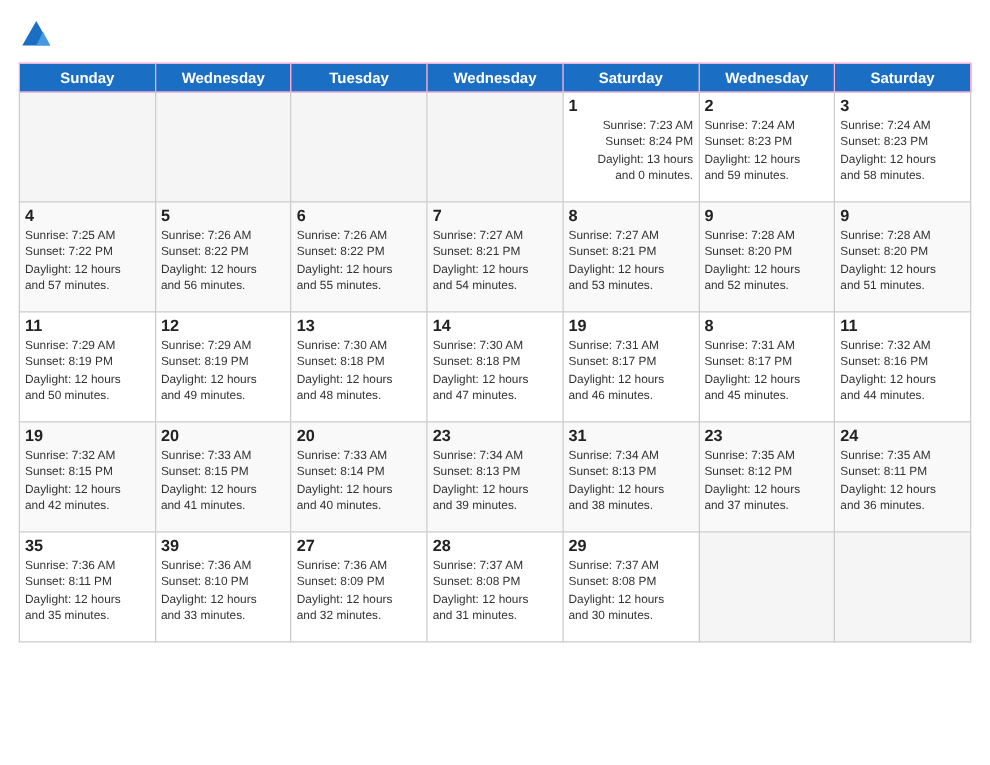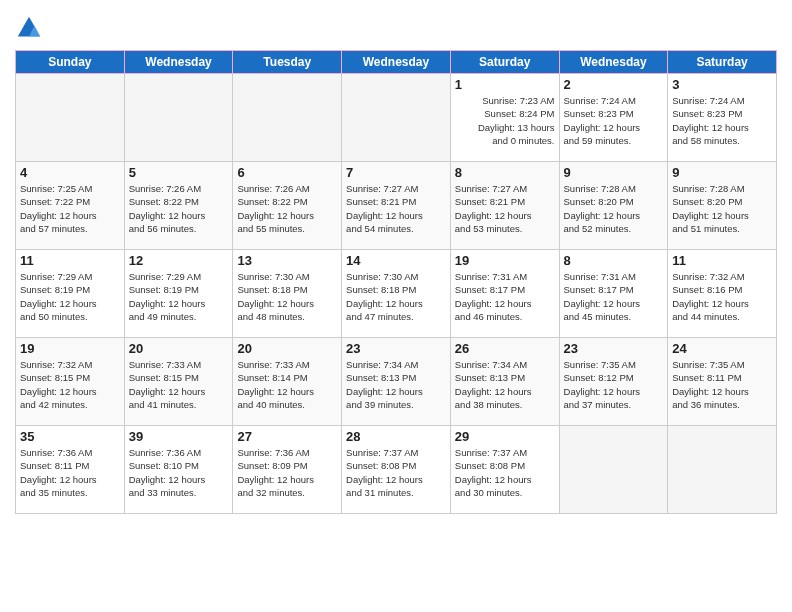--- a/index.html
+++ b/index.html
@@ -288,21 +288,21 @@
 and 40 minutes.</div>
           </td>
           <td>
             <span class="day-num">23</span>
             <div class="day-info" style="white-space: pre-line;">Sunrise: 7:34 AM
 Sunset: 8:13 PM
 Daylight: 12 hours
 and 39 minutes.</div>
           </td>
           <td>
-            <span class="day-num">26</span>
+            <span class="day-num">31</span>
             <div class="day-info" style="white-space: pre-line;">Sunrise: 7:34 AM
 Sunset: 8:13 PM
 Daylight: 12 hours
 and 38 minutes.</div>
           </td>
           <td>
             <span class="day-num">23</span>
             <div class="day-info" style="white-space: pre-line;">Sunrise: 7:35 AM
 Sunset: 8:12 PM
 Daylight: 12 hours

